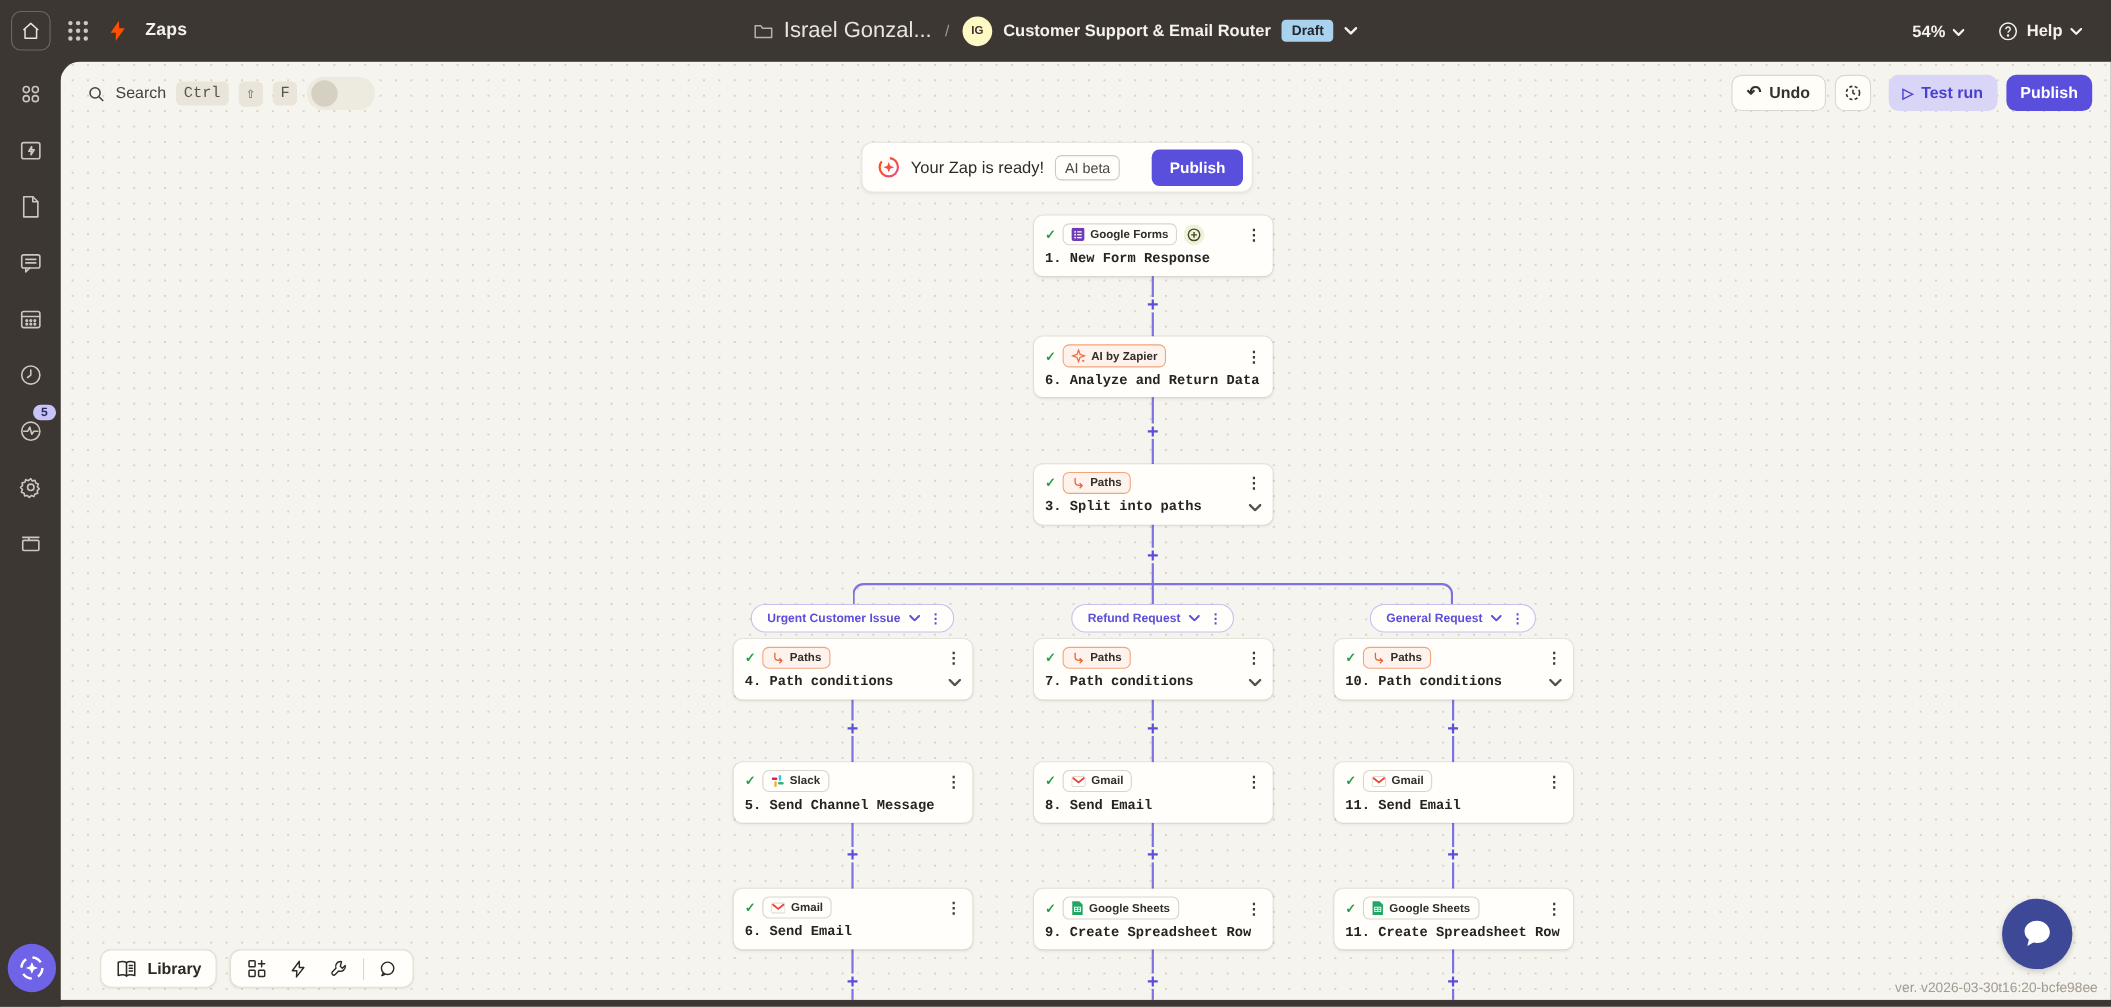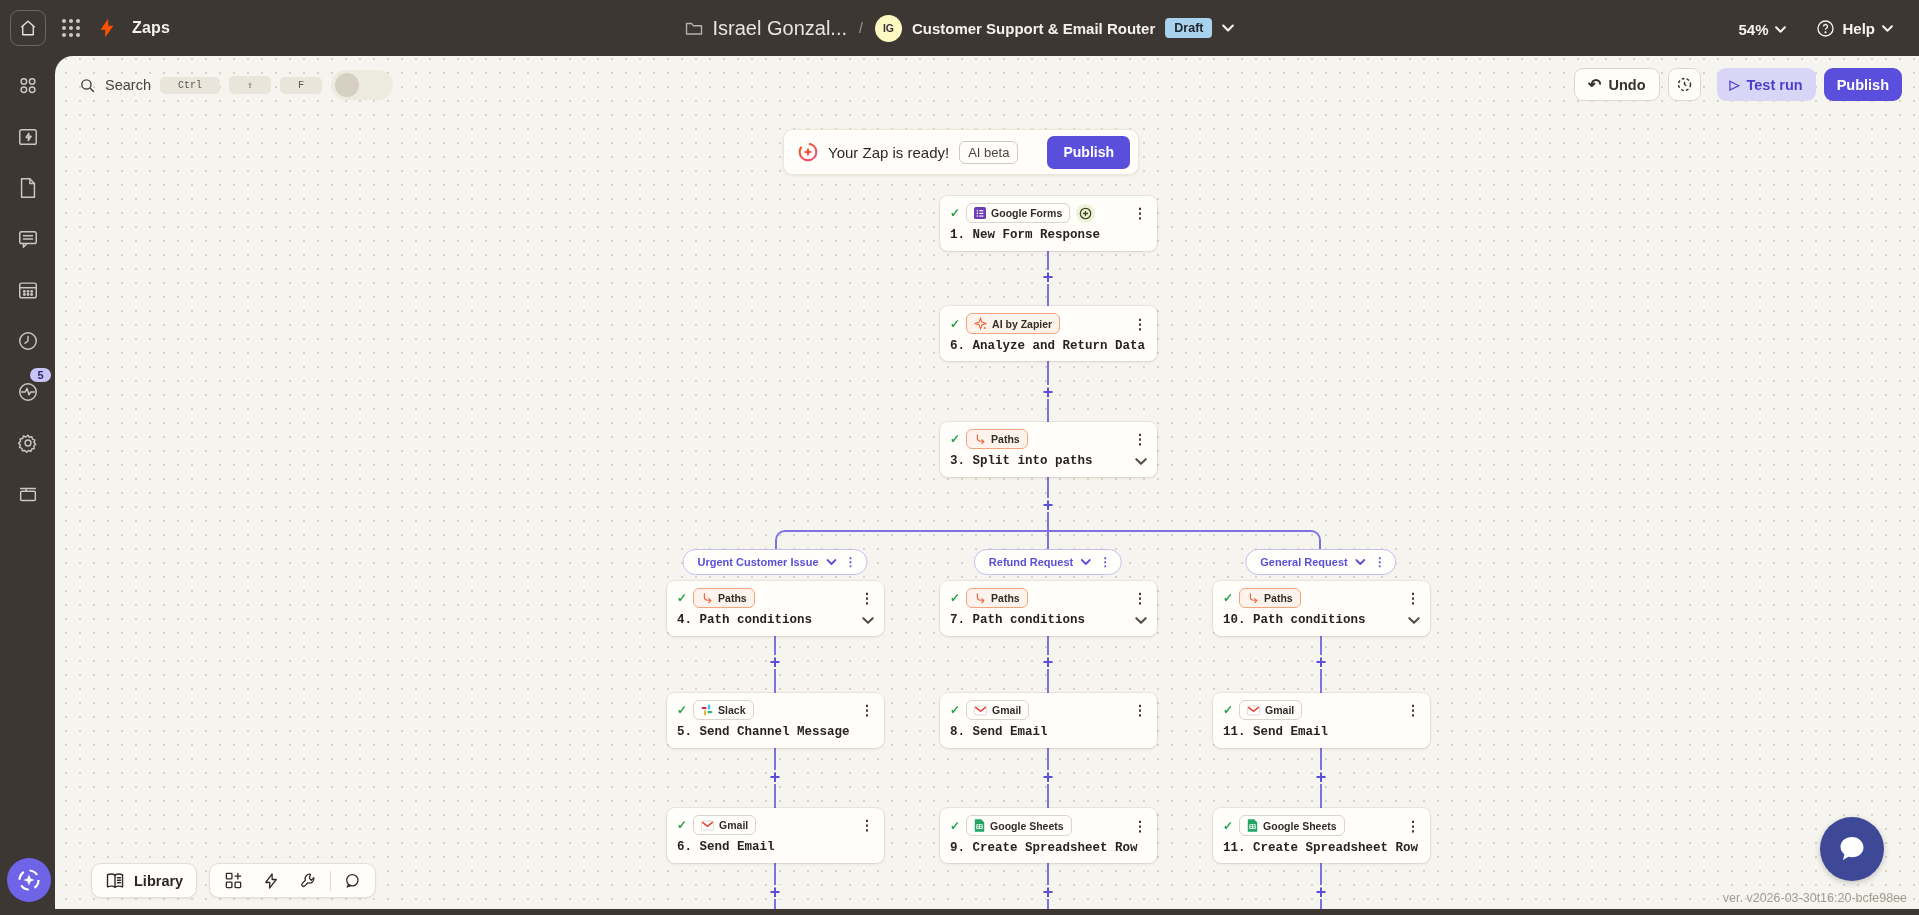--- a/index.html
+++ b/index.html
@@ -43,22 +43,22 @@
 
   
   .canvas { position:absolute; left:55px; top:56px; width:1864px; height:853px;
     background:#f6f4ee; border-top-left-radius:18px; overflow:hidden;
     background-image:radial-gradient(#d9d3c6 1px, transparent 1.2px);
     background-size:14px 14px; background-position:4px 10px; }
 
   
   .search-row { position:absolute; left:24px; top:14px; display:flex; align-items:center; gap:9px; color:#47423c; }
   .search-row .lbl { font-size:14.5px; font-weight:500; }
-  .key { background:#e9e5da; border-radius:5px; padding:3px 18px; font-family:"Liberation Mono", monospace;
-    font-size:10px; color:#5a554e; }
+  .key { background:#e9e5da; border-radius:5px; padding:3px 7px; font-family:"Liberation Mono", monospace;
+    font-size:14px; color:#5a554e; }
   .toggle { width:62px; height:30px; border-radius:999px; background:#edeadf; position:relative; cursor:pointer; }
   .toggle .knob { position:absolute; left:4px; top:3px; width:24px; height:24px; border-radius:50%; background:#d6d0c2; }
   .canvas-actions { position:absolute; right:17px; top:12px; display:flex; align-items:center; gap:8px; }
   .btn { display:flex; align-items:center; gap:7px; height:33px; padding:0 13px; border-radius:9px;
     font-size:14.5px; font-weight:600; cursor:pointer; }
   .btn.ghost { background:#fffdf8; border:1px solid #dcd7cc; color:#35302b; }
   .btn.square { width:33px; padding:0; justify-content:center; }
   .btn.tonal { background:#d9d5f6; color:#4b3fd0; font-weight:700; }
   .btn.primary { background:#5a4fdd; color:#ffffff; font-weight:700; }
 

